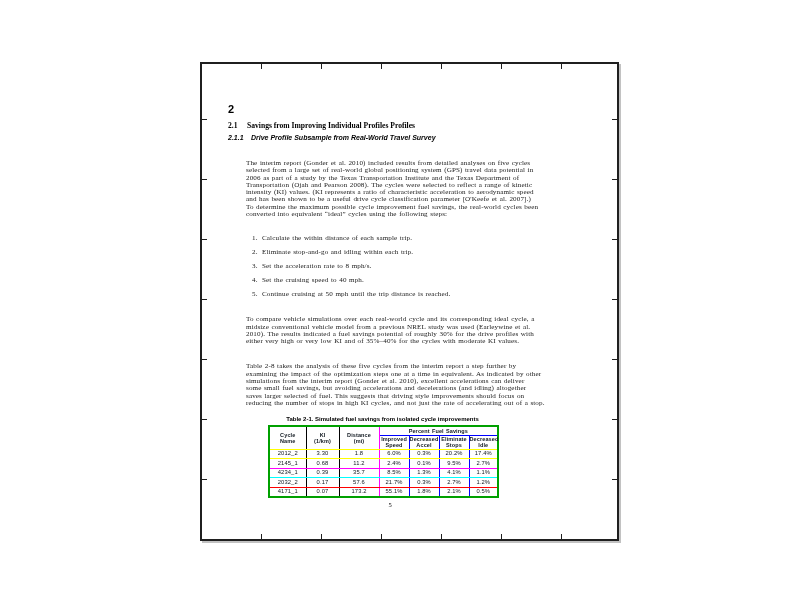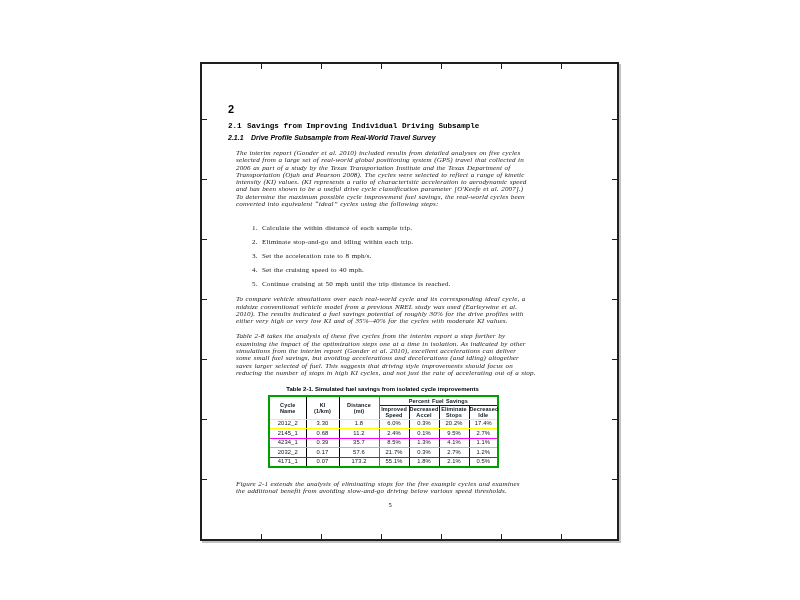--- a/index.html
+++ b/index.html
@@ -13,28 +13,28 @@
     box-shadow:2px 2px 0 rgba(120,120,120,.45);
   }
   .tick{position:absolute;background:#1f1f1f;}
   .tick.h{width:1px;height:5px;}
   .tick.v{width:5px;height:1px;}
   .content{position:absolute;left:26px;top:39px;width:382px;}
   .line{white-space:nowrap;}
   .doc-title{display:flex;font-family:"Liberation Sans",sans-serif;font-weight:bold;
     font-size:11px;line-height:12px;color:#000;margin:0 0 7px 0;}
   .doc-title .num{width:19px;flex:0 0 19px;}
-  .h2{display:flex;font-family:Liberation Mono, monospace;font-weight:bold;
+  .h2{display:flex;font-family:Liberation Serif, serif;font-weight:bold;
     font-size:7.6px;line-height:8px;color:#000;margin:0 0 4px 0;}
   .h2 .num{width:19px;flex:0 0 19px;}
   .h3{display:flex;font-family:"Liberation Sans",sans-serif;font-weight:bold;font-style:italic;
     font-size:7px;line-height:8px;color:#000;margin:0 0 3px 0;}
   .h3 .num{width:23px;flex:0 0 23px;}
   .body-text{font-size:7.1px;line-height:7.3px;letter-spacing:.12px;word-spacing:.6px;}
-  .para{margin:8px;font-style:italic;}
+  .para{margin:18px;}
   .para.m17{margin-bottom:17px;}
   .para.m7{margin-bottom:7px;}
   .para.m9{margin-bottom:9px;}
   .steps{margin:0 0 0 24px;}
   .step{display:flex;line-height:7.3px;margin-bottom:6.6px;}
   .step .n{width:10px;flex:0 0 10px;}
   .table-block{margin-left:40px;width:229px;}
   .caption{font-family:"Liberation Sans",sans-serif;font-weight:bold;font-size:6px;
     line-height:7px;text-align:center;color:#000;margin-bottom:2px;letter-spacing:0;word-spacing:0;}
   table.savings{border-collapse:collapse;table-layout:fixed;width:229px;
@@ -54,32 +54,32 @@
 
 <div class="page">
   <div class="content">
 
     <div class="doc-title">
       <span class="num">2</span>
     </div>
 
     <div class="h2">
       <span class="num">2.1</span>
-      <span>Savings from Improving Individual Driving Subsample</span>
+      <span>Savings from Improving Individual Profiles Profiles</span>
     </div>
 
     <div class="h3">
       <span class="num">2.1.1</span>
       <span>Drive Profile Subsample from Real-World Travel Survey</span>
     </div>
 
     <div class="body-text">
       <div class="para m17">
           <div class="line">The interim report (Gonder et al. 2010) included results from detailed analyses on five cycles</div>
-          <div class="line">selected from a large set of real-world global positioning system (GPS) travel that collected in</div>
+          <div class="line">selected from a large set of real-world global positioning system (GPS) travel data potential in</div>
           <div class="line">2006 as part of a study by the Texas Transportation Institute and the Texas Department of</div>
           <div class="line">Transportation (Ojah and Pearson 2008). The cycles were selected to reflect a range of kinetic</div>
           <div class="line">intensity (KI) values. (KI represents a ratio of characteristic acceleration to aerodynamic speed</div>
           <div class="line">and has been shown to be a useful drive cycle classification parameter [O'Keefe et al. 2007].)</div>
           <div class="line">To determine the maximum possible cycle improvement fuel savings, the real-world cycles been</div>
           <div class="line">converted into equivalent “ideal” cycles using the following steps:</div>
         </div>
 
       <div class="steps">
           <div class="step">
@@ -106,21 +106,21 @@
 
       <div class="para m7">
           <div class="line">To compare vehicle simulations over each real-world cycle and its corresponding ideal cycle, a</div>
           <div class="line">midsize conventional vehicle model from a previous NREL study was used (Earleywine et al.</div>
           <div class="line">2010). The results indicated a fuel savings potential of roughly 30% for the drive profiles with</div>
           <div class="line">either very high or very low KI and of 35%–40% for the cycles with moderate KI values.</div>
         </div>
 
       <div class="para m9">
           <div class="line">Table 2-8 takes the analysis of these five cycles from the interim report a step further by</div>
-          <div class="line">examining the impact of the optimization steps one at a time in isolation. As indicated by other</div>
+          <div class="line">examining the impact of the optimization steps one at a time in equivalent. As indicated by other</div>
           <div class="line">simulations from the interim report (Gonder et al. 2010), excellent accelerations can deliver</div>
           <div class="line">some small fuel savings, but avoiding accelerations and decelerations (and idling) altogether</div>
           <div class="line">saves larger selected of fuel. This suggests that driving style improvements should focus on</div>
           <div class="line">reducing the number of stops in high KI cycles, and not just the rate of accelerating out of a stop.</div>
         </div>
 
       <div class="table-block">
         <div class="caption">Table 2-1. Simulated fuel savings from isolated cycle improvements</div>
         <table class="savings" style="border: 2px solid rgb(0, 160, 0);">
             <colgroup>
@@ -196,24 +196,20 @@
                 <td style="border-right: 1px solid rgb(255, 0, 255);">173.2</td>
                 <td style="border-right: 1px solid rgb(0, 0, 255);">55.1%</td>
                 <td style="border-right: 1px solid rgb(0, 0, 255);">1.8%</td>
                 <td style="border-right: 1px solid rgb(0, 0, 255);">2.1%</td>
                 <td>0.5%</td>
               </tr>
             </tbody>
           </table>
       </div>
 
-      <div class="para fig-para">
-          <div class="line">Figure 2-1 extends the analysis of eliminating stops for the five example cycles and examines</div>
-          <div class="line">the additional benefit from avoiding slow-and-go driving below various speed thresholds.</div>
-        </div>
     </div>
   </div>
 
   <div class="page-number">5</div>
 <div class="tick h" style="left: 59px; top: 0px;"></div>
     <div class="tick h" style="left: 59px; bottom: 0px;"></div>
     <div class="tick h" style="left: 119px; top: 0px;"></div>
     <div class="tick h" style="left: 119px; bottom: 0px;"></div>
     <div class="tick h" style="left: 179px; top: 0px;"></div>
     <div class="tick h" style="left: 179px; bottom: 0px;"></div>

